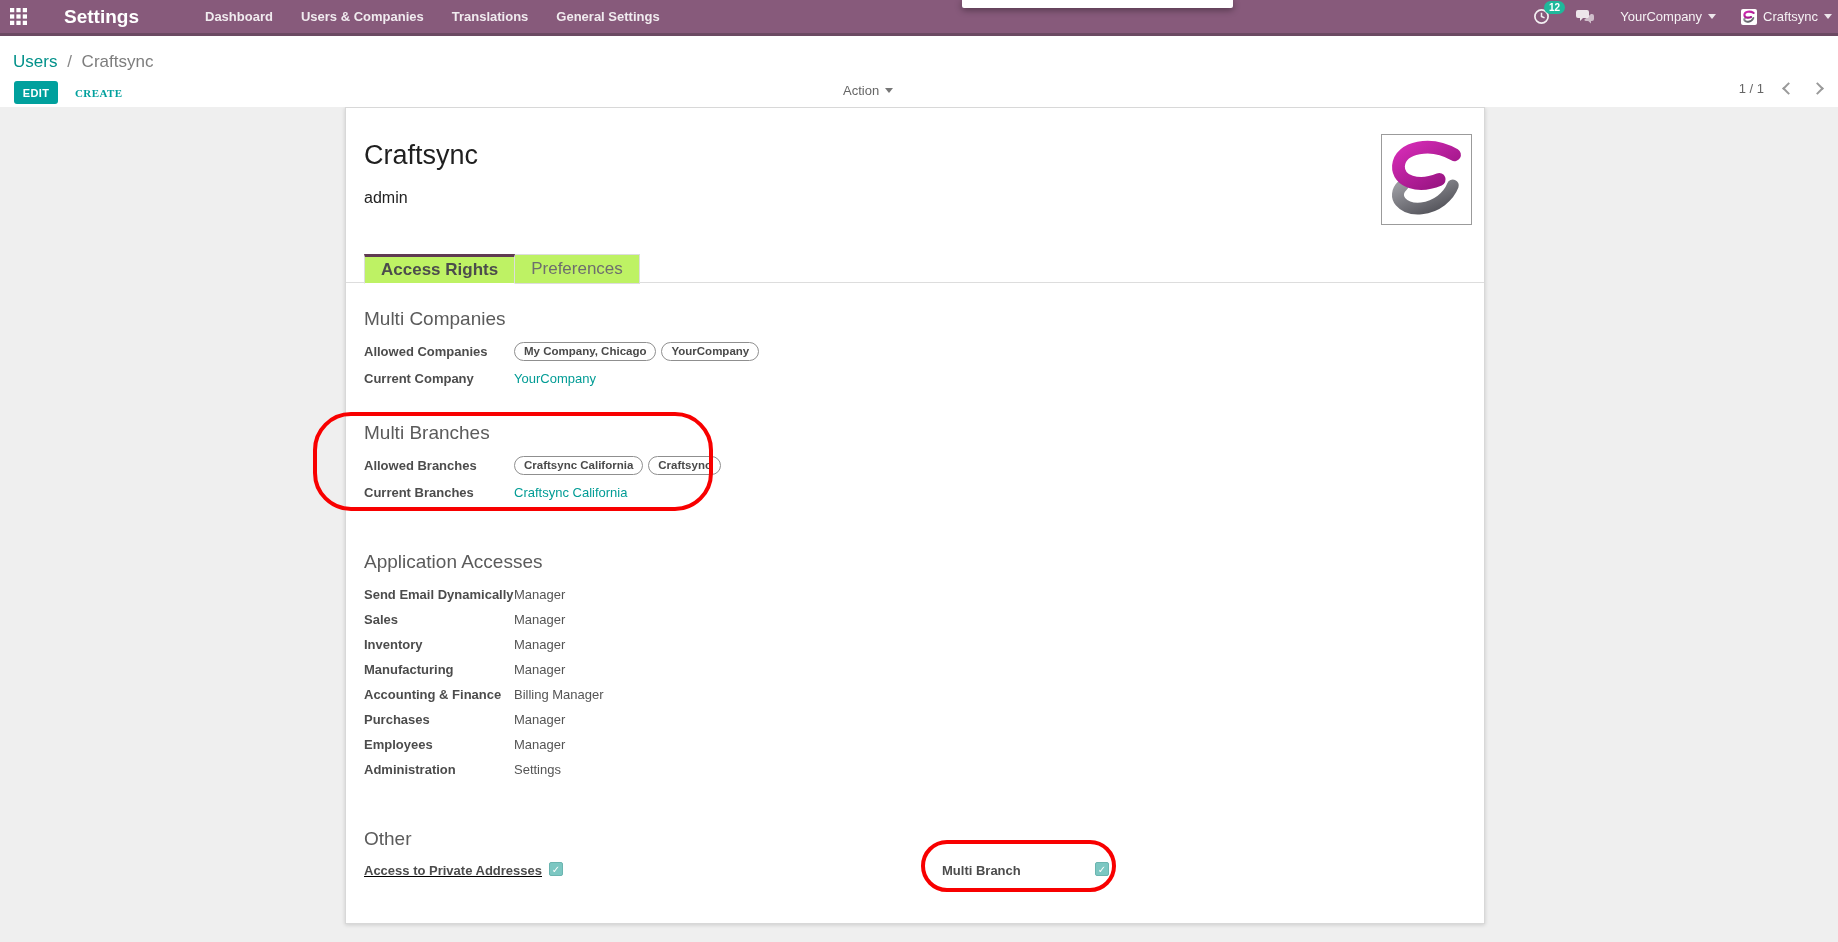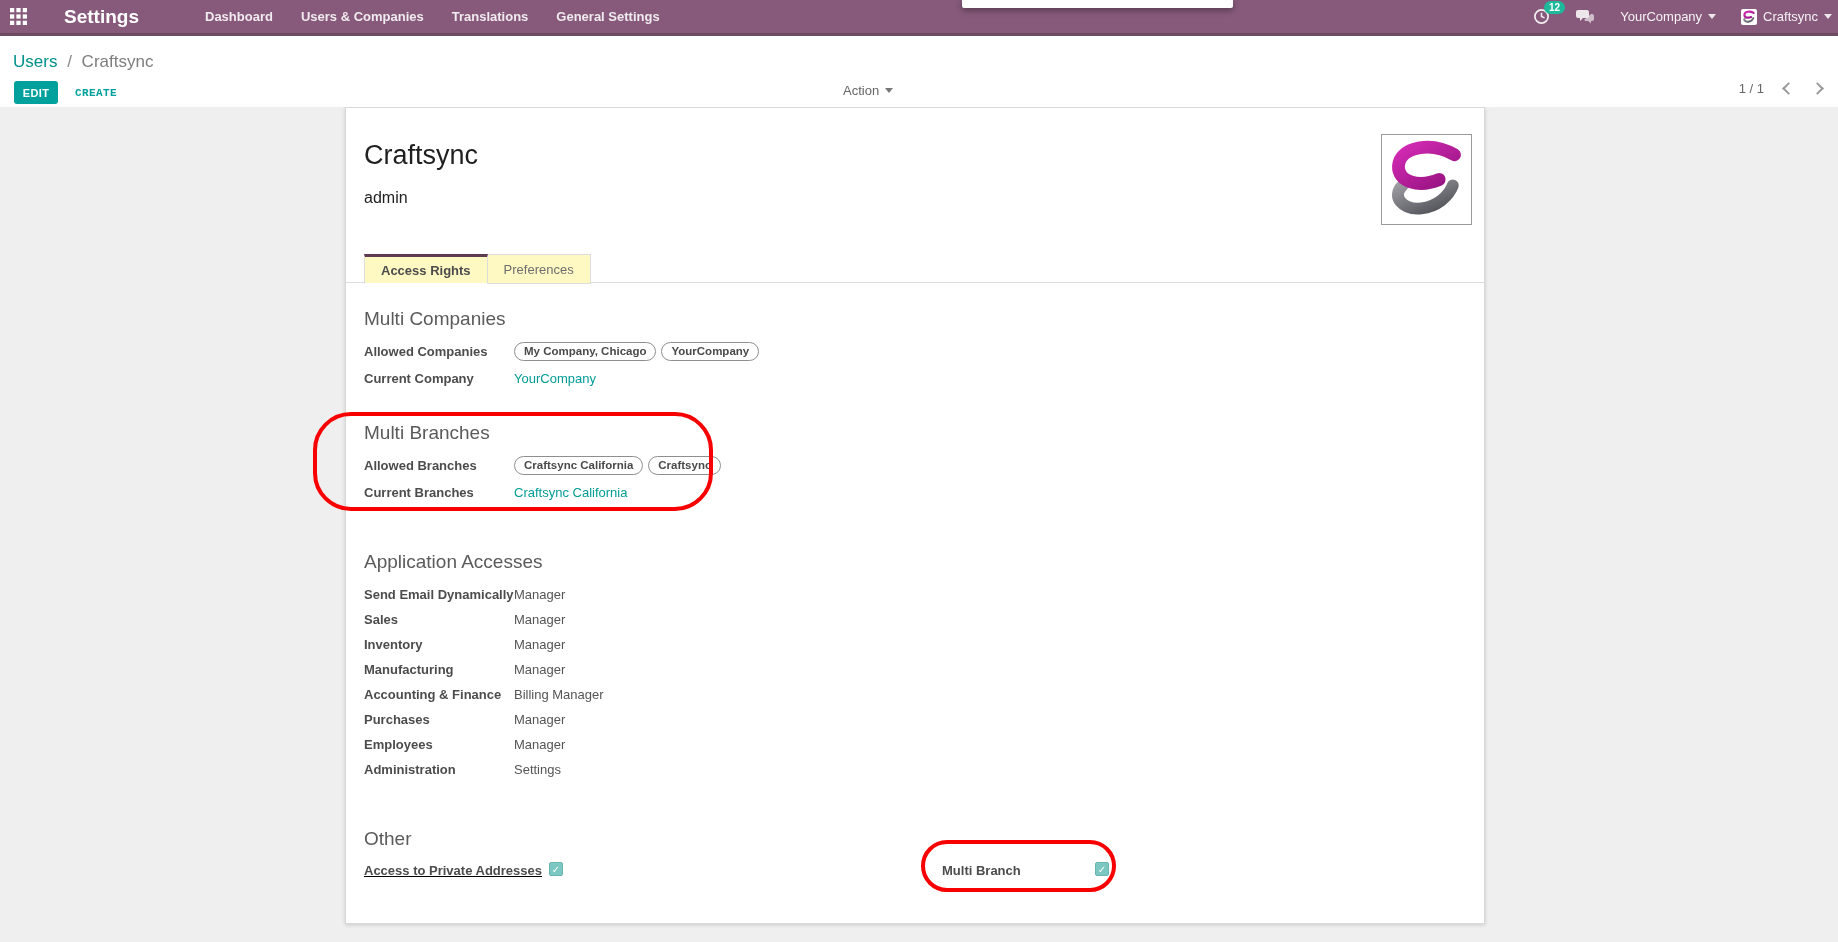--- a/index.html
+++ b/index.html
@@ -33,21 +33,21 @@
   .breadcrumb { position:absolute; left:13px; top:16px; font-size:17px; }
   .breadcrumb .bc-parent { color:#02918A; cursor:pointer;margin-top:12px; }
   .breadcrumb .bc-sep { color:#888; margin:0 5px; }
   .breadcrumb .bc-current { color:#7d7d7d; }
   .cp-buttons { position:absolute; left:14px; top:45px; display:flex; align-items:center; }
   .btn-edit { width:44px; height:23px; background:#00A09D; color:#fff; border:none;
     border-radius:3px; font-size:11px; font-weight:700; letter-spacing:.4px;
     font-family:"Liberation Sans", sans-serif; cursor:pointer; }
   .btn-create { margin-left:17px; background:none; border:none; color:#00A09D;
     font-size:11px; font-weight:700; letter-spacing:.4px;
-    font-family:Liberation Mono, monospace; cursor:pointer; }
+    font-family:Liberation Serif, serif; cursor:pointer; }
   .action-menu { position:absolute; left:843px; top:47px; display:flex; align-items:center;
     gap:6px; color:#666; font-size:13px; cursor:pointer; }
   .action-menu .caret { border-top-color:#777; }
   .pager { position:absolute; right:16px; top:45px; display:flex; align-items:center; gap:20px; }
   .pager-count { color:#666; font-size:13px; }
   .chev { width:9px; height:9px; border-top:2px solid #9a9a9a; border-left:2px solid #9a9a9a;
     display:inline-block; cursor:pointer; }
   .chev-left { transform:rotate(-45deg); }
   .chev-right { transform:rotate(135deg); }
 
@@ -56,22 +56,22 @@
   .sheet { position:absolute; left:345px; top:0; width:1140px; height:817px;
     background:#fff; border:1px solid #d8d8d8; box-shadow:0 1px 4px rgba(0,0,0,.15); }
   .sheet-title { position:absolute; left:18px; top:32px; font-size:27px; color:#1f1f1f; }
   .sheet-login { position:absolute; left:18px; top:81px; font-size:16px; color:#222; }
   .avatar-box { position:absolute; left:1035px; top:26px; width:91px; height:91px;
     background:#fff; border:1px solid #9b9b9b; display:flex; align-items:center; justify-content:center; }
 
   
   .tabbar { position:absolute; left:0; right:0; top:145px; height:30px;
     border-bottom:1px solid #ddd; padding-left:18px; display:flex; }
-  .tab { height:30px; padding:0 16px; font-size:13px; display:flex; align-items:center;
-    cursor:pointer; background:#fef9c3; position:relative; top:1px; }
+  .tab { height:30px; padding:0 16px; font-size:17px; display:flex; align-items:center;
+    cursor:pointer; background:#bef264; position:relative; top:1px; }
   .tab.active { color:#4c4c4c; font-weight:600; border:1px solid #ddd; border-bottom:1px solid #fff;
     border-top:3px solid #5F3A52; }
   .tab.inactive { color:#6e6e6e; border:1px solid #ddd; border-left:none; }
 
   
   .section { position:absolute; left:18px; right:18px; }
   .sec-mc { top:200px; } .sec-mb { top:314px; } .sec-aa { top:443px; } .sec-other { top:720px; }
   .sec-heading { font-size:19px; color:#5b5b5b; line-height:22px; }
   .rows { margin-top:12px; }
   .field-row { display:flex; align-items:flex-start; min-height:20px; margin-bottom:7px; }

